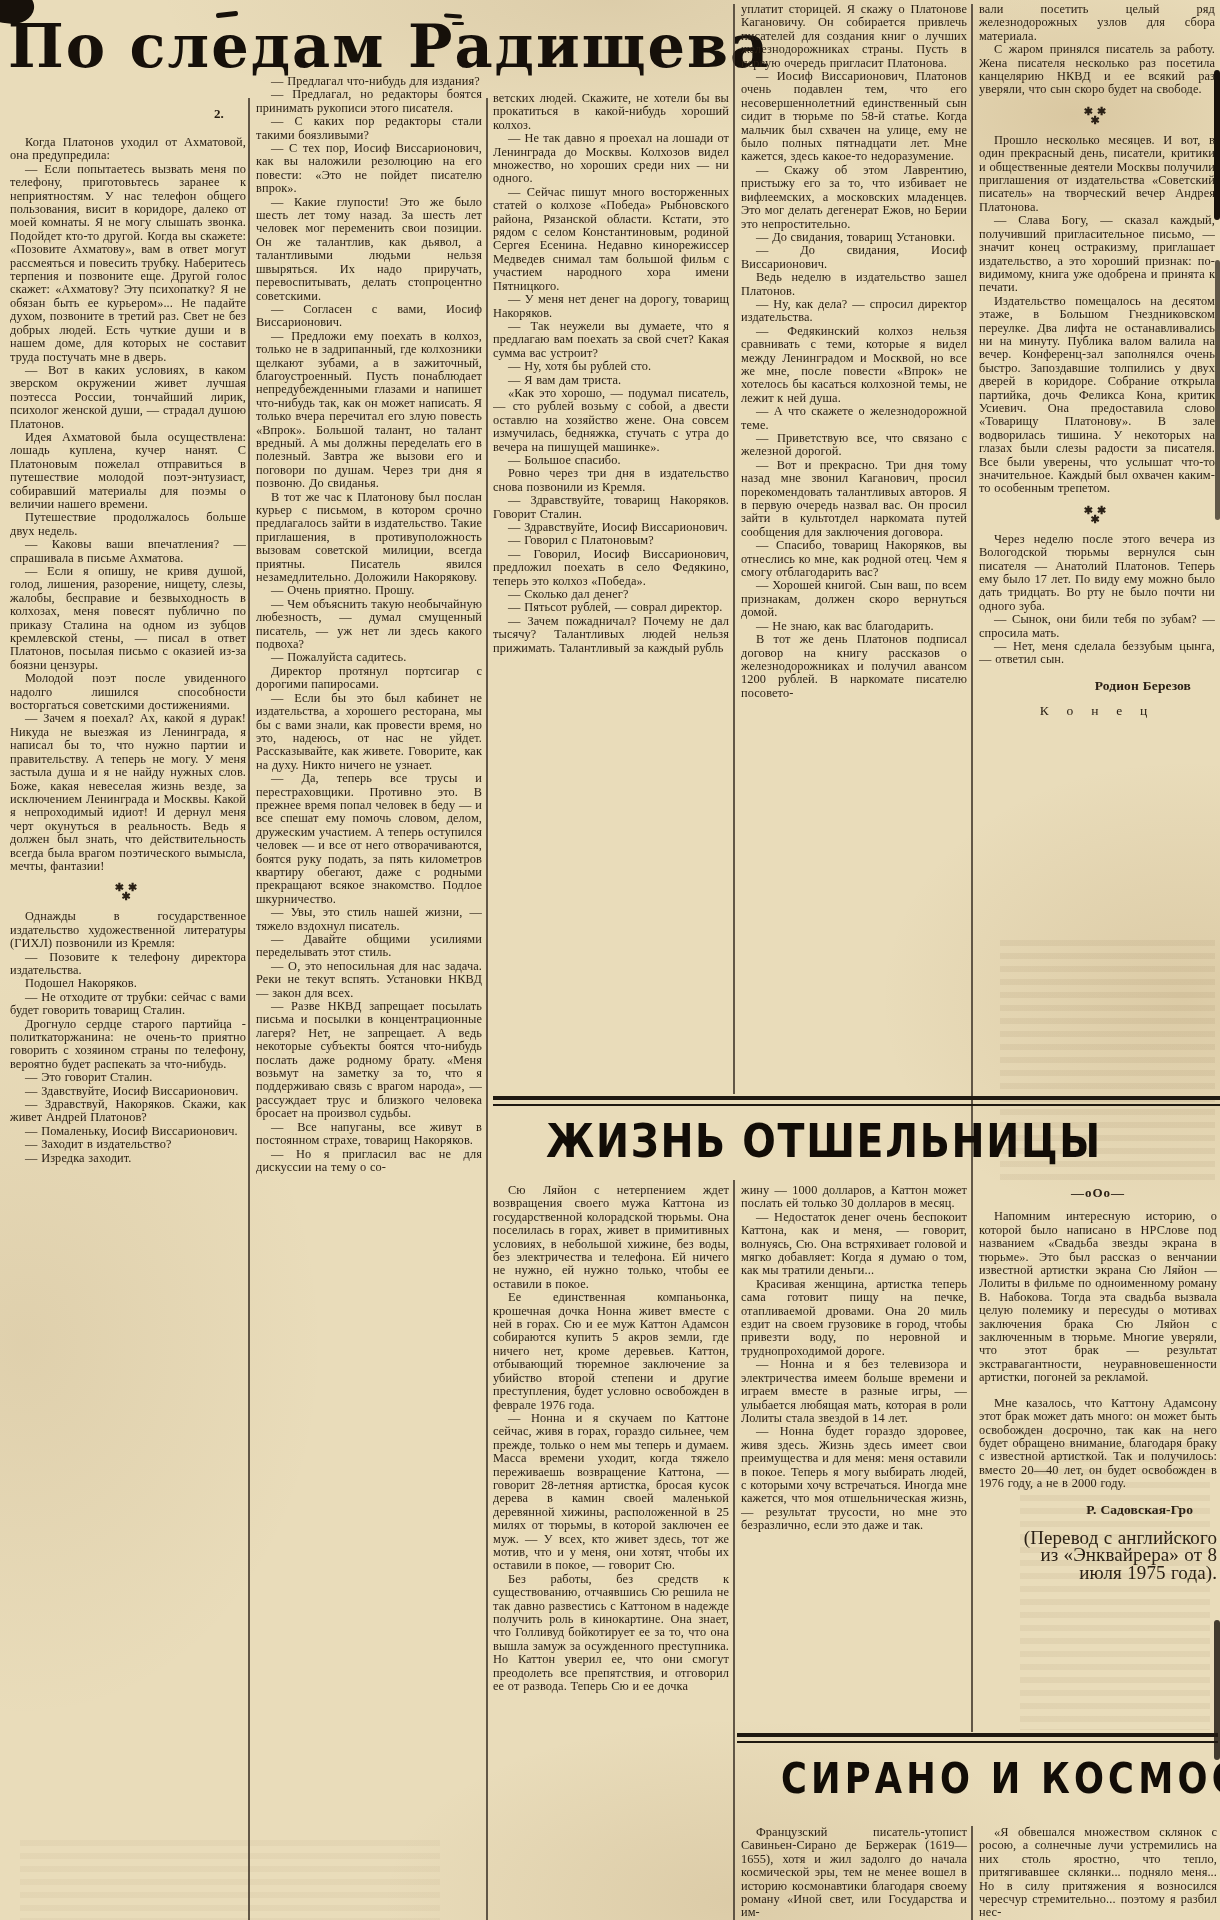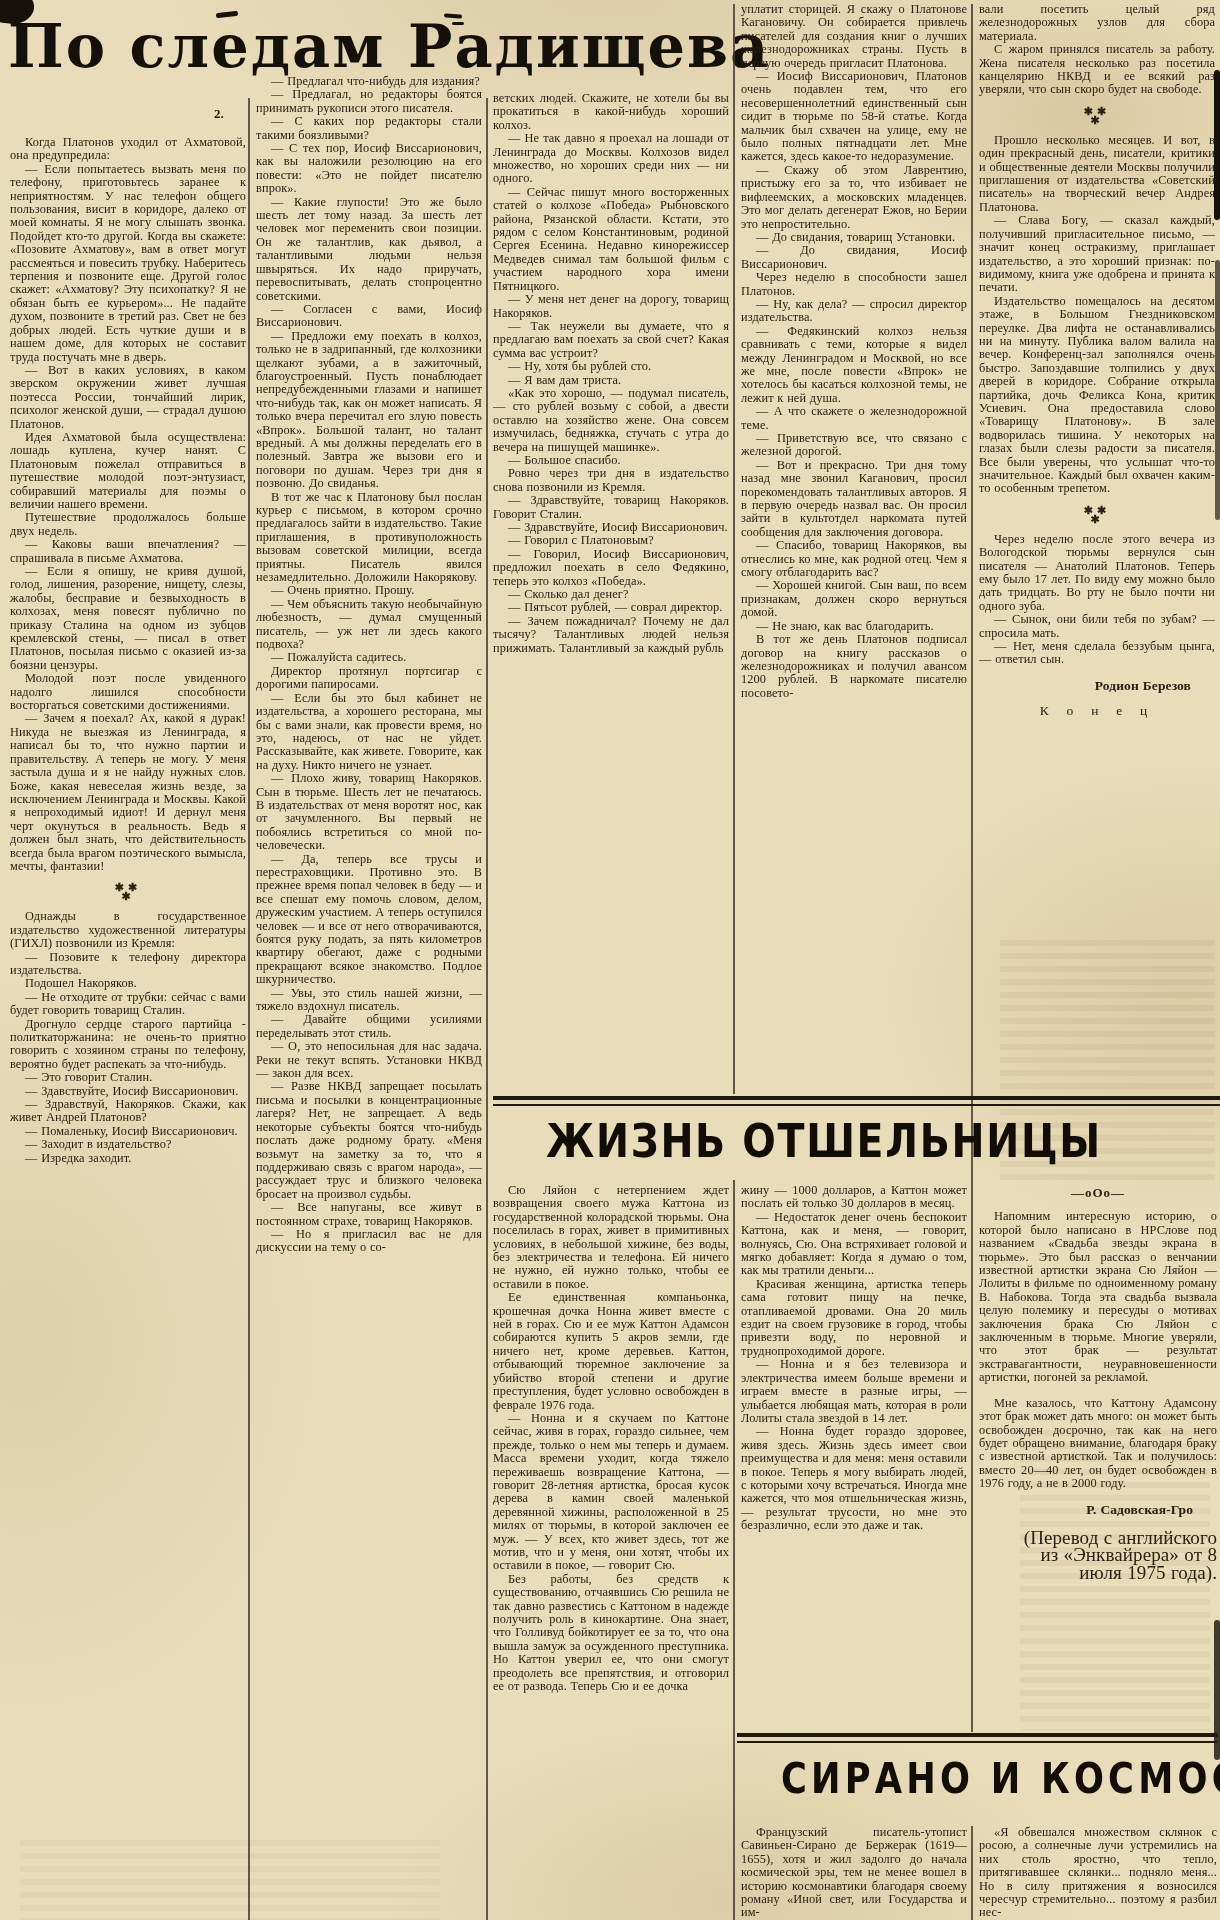--- a/index.html
+++ b/index.html
@@ -103,21 +103,20 @@
       <div class="par p">— С тех пор, Иосиф Виссарионович, как вы наложили резолюцию на его повести: «Это не пойдет писателю впрок».</div>
       <div class="par p">— Какие глупости! Это же было шесть лет тому назад. За шесть лет человек мог переменить свои позиции. Он же талантлив, как дьявол, а талантливыми людьми нельзя швыряться. Их надо приручать, перевоспитывать, делать стопроцентно советскими.</div>
       <div class="par p">— Согласен с вами, Иосиф Виссарионович.</div>
       <div class="par p">— Предложи ему поехать в колхоз, только не в задрипанный, где колхозники щелкают зубами, а в зажиточный, благоустроенный. Пусть понаблюдает непредубежденными глазами и напишет что-нибудь так, как он может написать. Я только вчера перечитал его злую повесть «Впрок». Большой талант, но талант вредный. А мы должны переделать его в полезный. Завтра же вызови его и поговори по душам. Через три дня я позвоню. До свиданья.</div>
       <div class="par p">В тот же час к Платонову был послан курьер с письмом, в котором срочно предлагалось зайти в издательство. Такие приглашения, в противуположность вызовам советской милиции, всегда приятны. Писатель явился незамедлительно. Доложили Накорякову.</div>
       <div class="par p">— Очень приятно. Прошу.</div>
       <div class="par p">— Чем объяснить такую необычайную любезность, — думал смущенный писатель, — уж нет ли здесь какого подвоха?</div>
       <div class="par p">— Пожалуйста садитесь.</div>
       <div class="par p">Директор протянул портсигар с дорогими папиросами.</div>
       <div class="par p">— Если бы это был кабинет не издательства, а хорошего ресторана, мы бы с вами знали, как провести время, но это, надеюсь, от нас не уйдет. Рассказывайте, как живете. Говорите, как на духу. Никто ничего не узнает.</div>
-      <div class="par p">— Плохо живу, товарищ Накоряков. Сын в тюрьме. Шесть лет не печатаюсь. В издательствах от меня воротят нос, как от зачумленного. Вы первый не побоялись встретиться со мной по-человечески.</div>
       <div class="par p">— Да, теперь все трусы и перестраховщики. Противно это. В прежнее время попал человек в беду — и все спешат ему помочь словом, делом, дружеским участием. А теперь оступился человек — и все от него отворачиваются, боятся руку подать, за пять километров квартиру обегают, даже с родными прекращают всякое знакомство. Подлое шкурничество.</div>
       <div class="par p">— Увы, это стиль нашей жизни, — тяжело вздохнул писатель.</div>
       <div class="par p">— Давайте общими усилиями переделывать этот стиль.</div>
       <div class="par p">— О, это непосильная для нас задача. Реки не текут вспять. Установки НКВД — закон для всех.</div>
       <div class="par p">— Разве НКВД запрещает посылать письма и посылки в концентрационные лагеря? Нет, не запрещает. А ведь некоторые субъекты боятся что-нибудь послать даже родному брату. «Меня возьмут на заметку за то, что я поддерживаю связь с врагом народа», — рассуждает трус и близкого человека бросает на произвол судьбы.</div>
       <div class="par p">— Все напуганы, все живут в постоянном страхе, товарищ Накоряков.</div>
       <div class="par p">— Но я пригласил вас не для дискуссии на тему о со-</div>
     </div>
   <div class="col" style="left:493px;top:92px;width:236px;height:992px;">
       <div class="par c">ветских людей. Скажите, не хотели бы вы прокатиться в какой-нибудь хороший колхоз.</div>
@@ -137,21 +136,21 @@
       <div class="par p">— Сколько дал денег?</div>
       <div class="par p">— Пятьсот рублей, — соврал директор.</div>
       <div class="par p">— Зачем пожадничал? Почему не дал тысячу? Талантливых людей нельзя прижимать. Талантливый за каждый рубль</div>
     </div>
   <div class="col" style="left:741px;top:3px;width:226px;height:1080px;">
       <div class="par c">уплатит сторицей. Я скажу о Платонове Кагановичу. Он собирается привлечь писателей для создания книг о лучших железнодорожниках страны. Пусть в первую очередь пригласит Платонова.</div>
       <div class="par p">— Иосиф Виссарионович, Платонов очень подавлен тем, что его несовершеннолетний единственный сын сидит в тюрьме по 58-й статье. Когда мальчик был схвачен на улице, ему не было полных пятнадцати лет. Мне кажется, здесь какое-то недоразумение.</div>
       <div class="par p">— Скажу об этом Лаврентию, пристыжу его за то, что избивает не вифлеемских, а московских младенцев. Это мог делать дегенерат Ежов, но Берии это непростительно.</div>
       <div class="par p">— До свидания, товарищ Установки.</div>
       <div class="par p">— До свидания, Иосиф Виссарионович.</div>
-      <div class="par p">Через неделю в способности зашел Платонов.</div>
+      <div class="par p">Ведь неделю в издательство зашел Платонов.</div>
       <div class="par p">— Ну, как дела? — спросил директор издательства.</div>
       <div class="par p">— Федякинский колхоз нельзя сравнивать с теми, которые я видел между Ленинградом и Москвой, но все же мне, после повести «Впрок» не хотелось бы касаться колхозной темы, не лежит к ней душа.</div>
       <div class="par p">— А что скажете о железнодорожной теме.</div>
       <div class="par p">— Приветствую все, что связано с железной дорогой.</div>
       <div class="par p">— Вот и прекрасно. Три дня тому назад мне звонил Каганович, просил порекомендовать талантливых авторов. Я в первую очередь назвал вас. Он просил зайти в культотдел наркомата путей сообщения для заключения договора.</div>
       <div class="par p">— Спасибо, товарищ Накоряков, вы отнеслись ко мне, как родной отец. Чем я смогу отблагодарить вас?</div>
       <div class="par p">— Хорошей книгой. Сын ваш, по всем признакам, должен скоро вернуться домой.</div>
       <div class="par p">— Не знаю, как вас благодарить.</div>
       <div class="par p">В тот же день Платонов подписал договор на книгу рассказов о железнодорожниках и получил авансом 1200 рублей. В наркомате писателю посовето-</div>
     </div>

